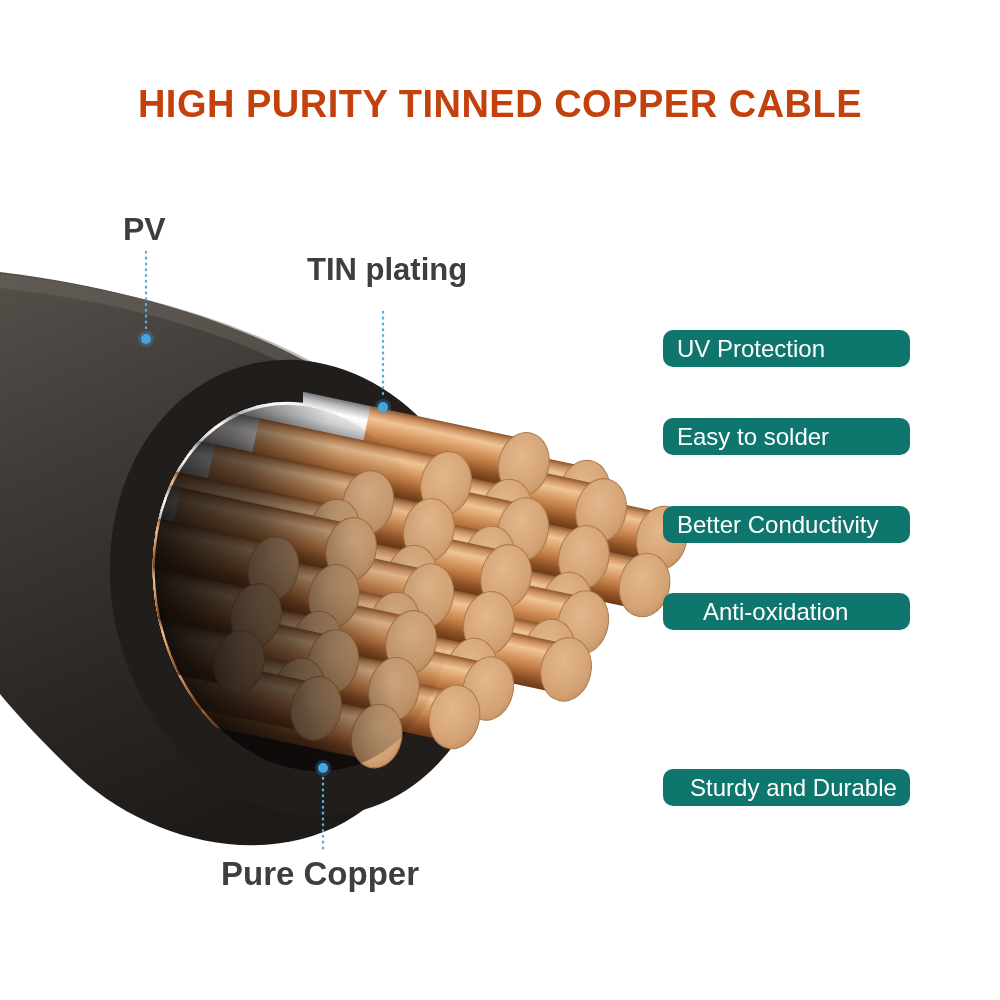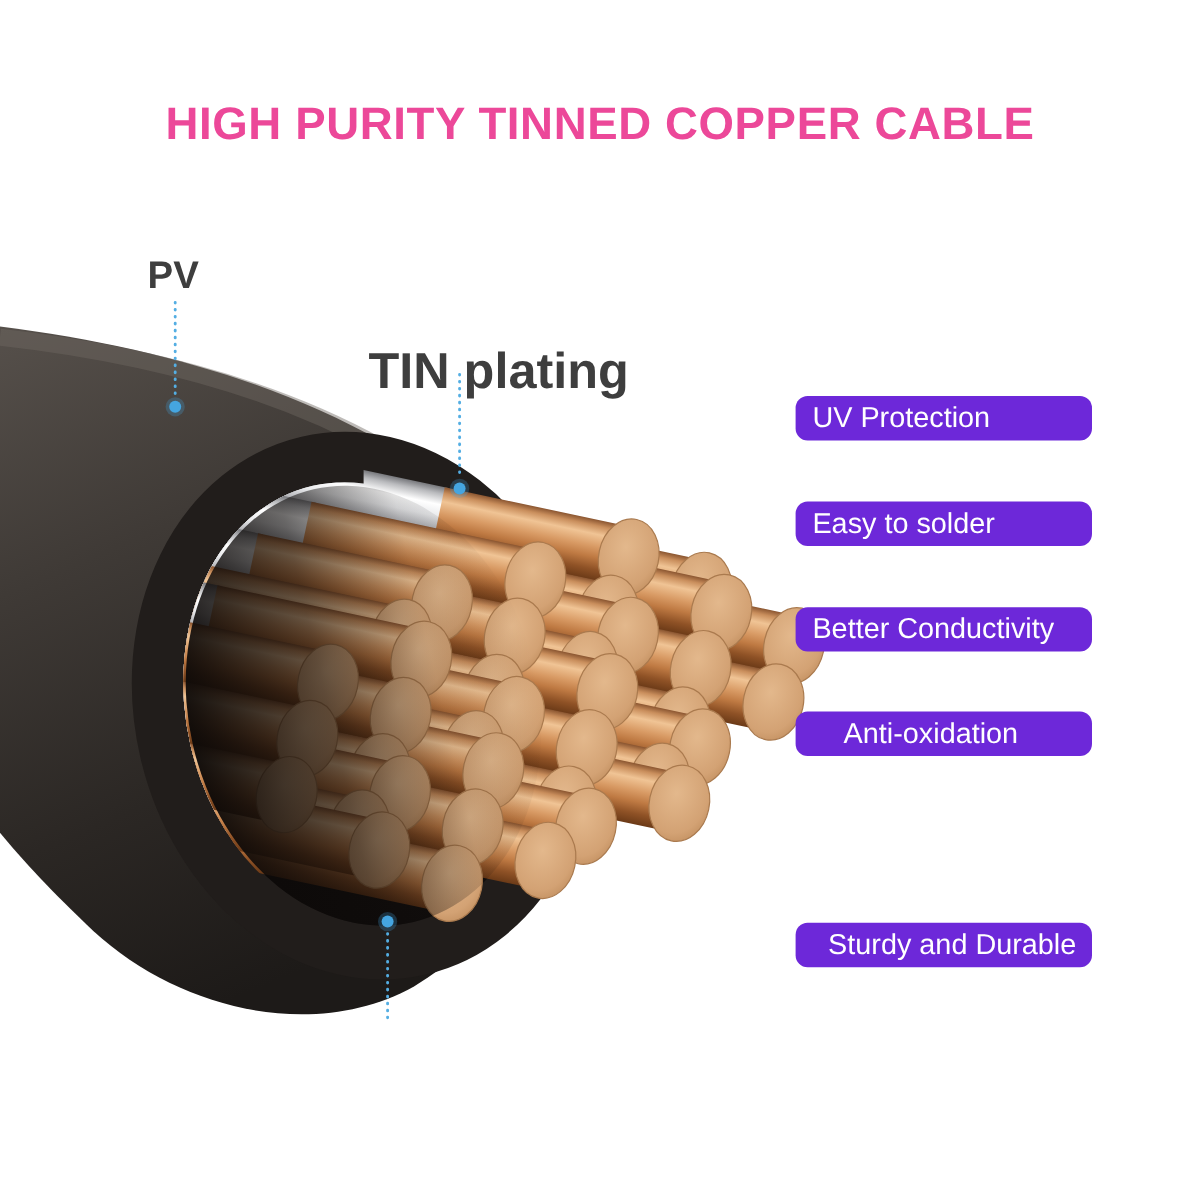--- a/index.html
+++ b/index.html
@@ -3,34 +3,34 @@
 <meta charset="utf-8">
 <style>
   html,body{margin:0;padding:0;background:#ffffff;}
   .page{
     position:relative;width:1000px;height:1000px;background:#ffffff;
     overflow:hidden;font-family:"Liberation Sans",sans-serif;
   }
   .page-title{
     position:absolute;top:83px;left:0;width:1000px;margin:0;
     text-align:center;font-size:38px;font-weight:bold;letter-spacing:0.5px;
-    color:#ec4899;
+    color:#c2410c;
   }
   .illustration{position:absolute;left:0;top:0;width:826px;height:1000px;}
   .illustration svg{position:absolute;left:0;top:0;}
   .diagram-label{
     position:absolute;color:#3e3e3e;font-weight:bold;white-space:nowrap;
   }
   .label-pv{left:123px;top:211px;font-size:32px;}
-  .label-tin{left:307px;top:285px;font-size:42px;}
+  .label-tin{left:307px;top:252px;font-size:31px;}
   .label-copper{left:221px;top:855px;font-size:33px;}
   .features{position:absolute;left:0;top:0;width:1000px;height:1000px;}
   .badge{
     position:absolute;left:663px;width:247px;height:37px;box-sizing:border-box;
-    background:#6d28d9;border-radius:10px;color:#ffffff;
+    background:#0f766e;border-radius:10px;color:#ffffff;
     font-size:24px;line-height:37px;padding-left:14px;white-space:nowrap;
   }
   .badge-1{top:330px;} .badge-2{top:418px;} .badge-3{top:506px;}
   .badge-4{top:593px;padding-left:40px;} .badge-5{top:681px;} .badge-6{top:769px;text-align:center;}
 </style>
 </head>
 <body>
 
 <div class="page">
 
@@ -292,20 +292,21 @@
         <circle cx="146" cy="339" r="5"></circle>
         <circle cx="383" cy="407" r="8" opacity="0.25"></circle>
         <circle cx="383" cy="407" r="5"></circle>
         <circle cx="323" cy="768" r="8" opacity="0.25"></circle>
         <circle cx="323" cy="768" r="5"></circle>
       </g>
     </svg>
 
     <div class="diagram-label label-pv">PV</div>
     <div class="diagram-label label-tin">TIN plating</div>
+    <div class="diagram-label label-copper">Pure Copper</div>
   </div>
 
   <div class="features">
     <div class="badge badge-1">UV Protection</div>
     <div class="badge badge-2">Easy to solder</div>
     <div class="badge badge-3">Better Conductivity</div>
     <div class="badge badge-4">Anti-oxidation</div>
     <div class="badge badge-6">Sturdy and Durable</div>
   </div>
 

